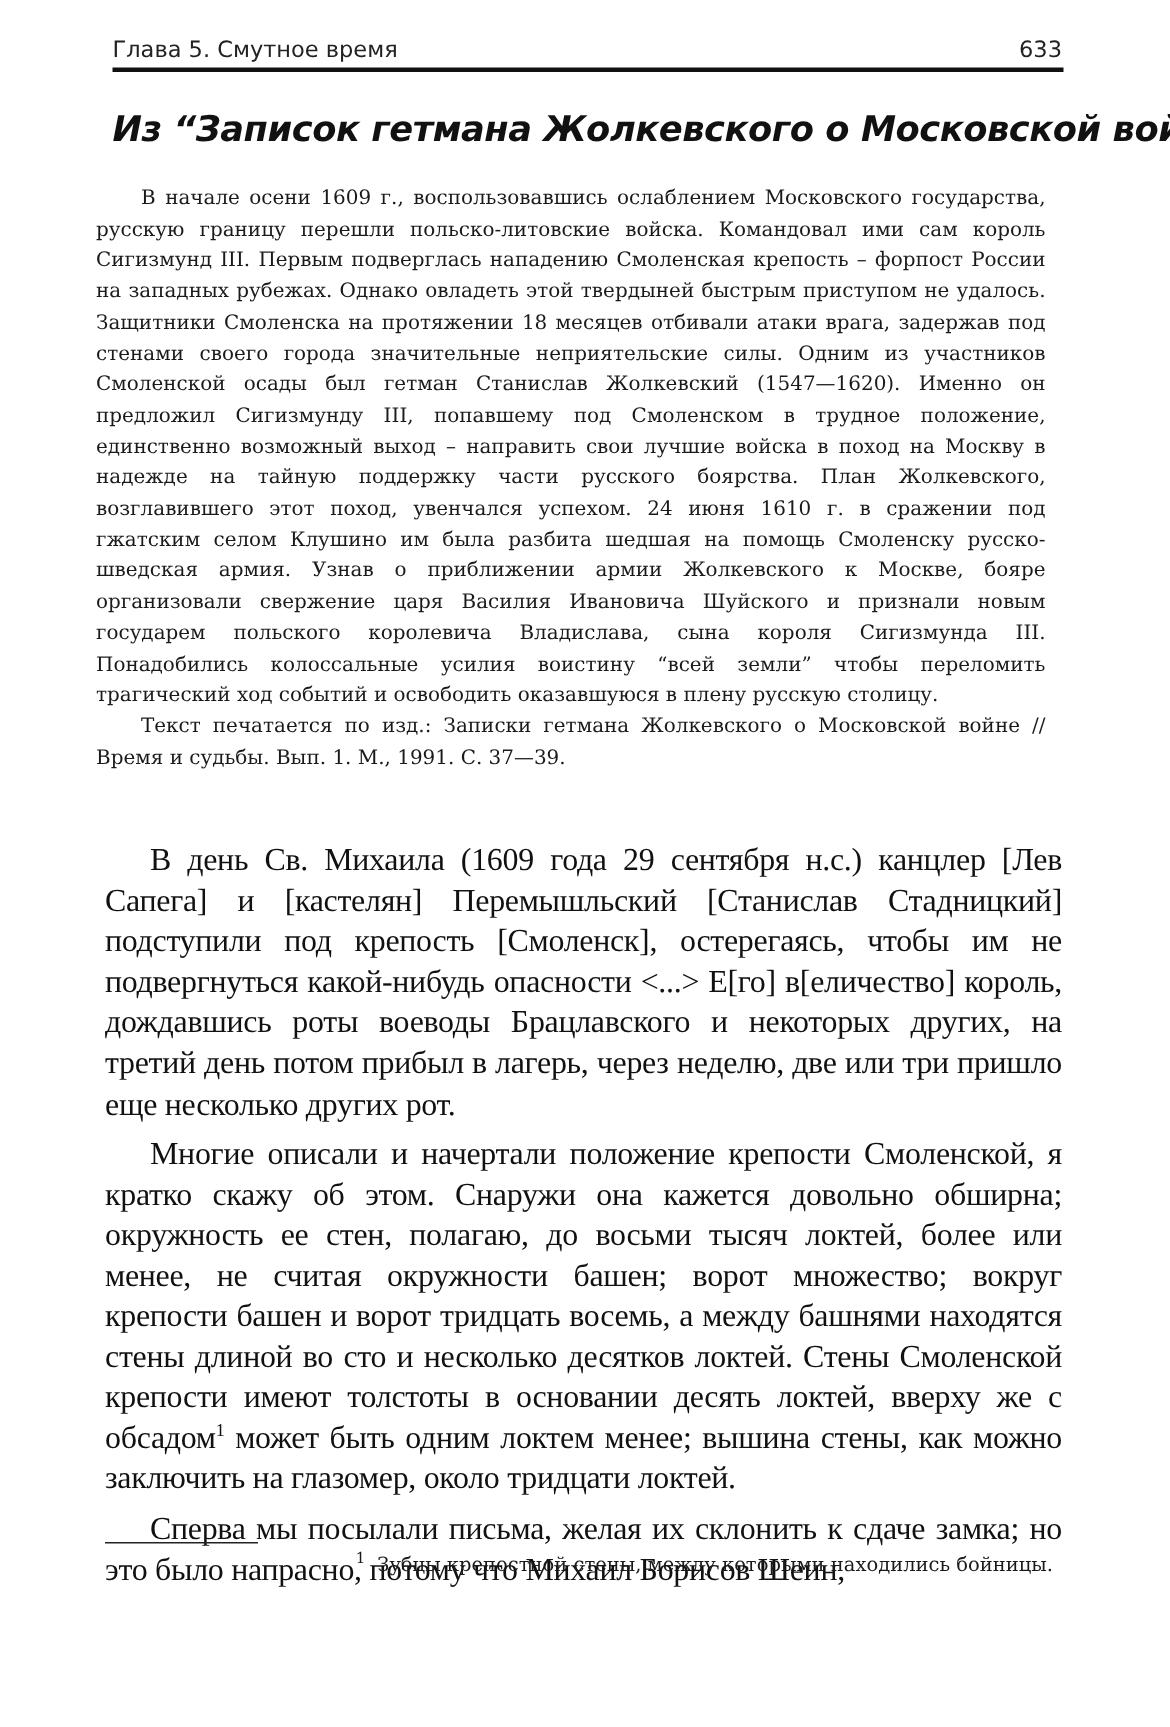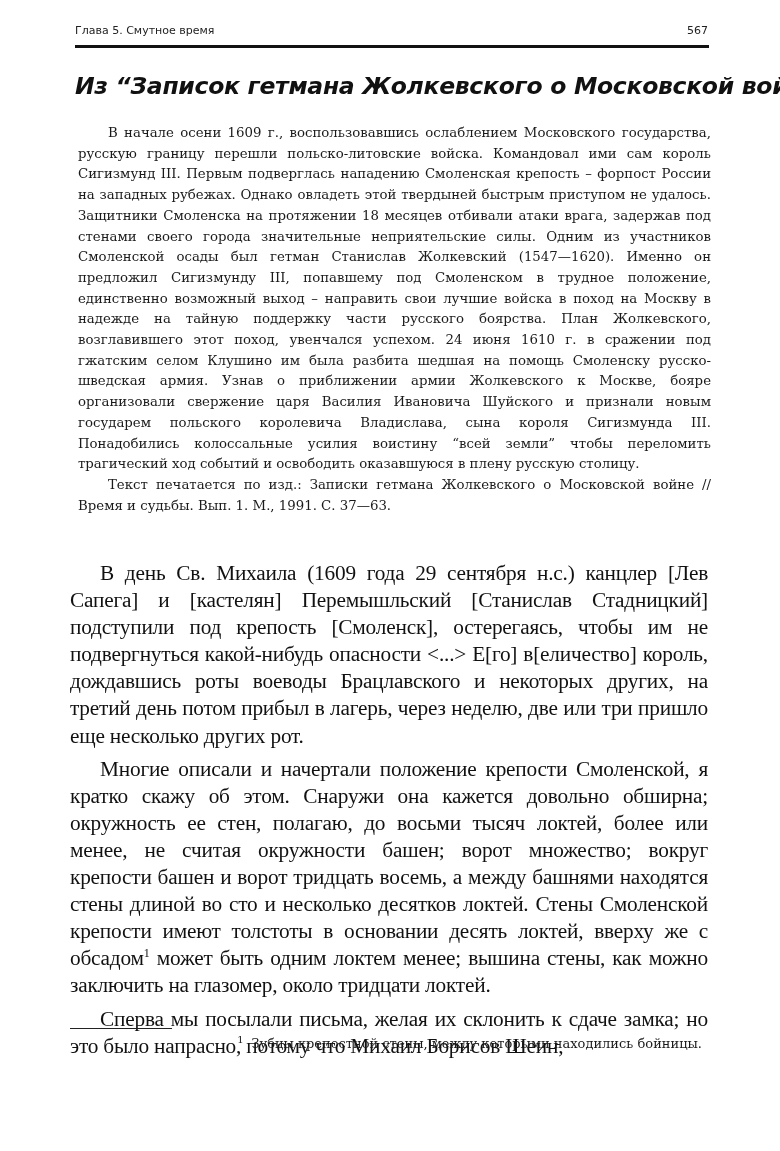--- a/index.html
+++ b/index.html
@@ -1,52 +1,52 @@
 <!DOCTYPE html>
 <html><head>
 <meta charset="utf-8">
 <style>
   html, body { margin: 0; padding: 0; background: #ffffff; }
   body { width: 780px; height: 1151px; position: relative; overflow: hidden; color: #111; }
   .header { position: absolute; left: 75px; top: 24px; width: 633px; height: 22px;
-    font-family: "DejaVu Sans", sans-serif; font-size: 11px; color: #222; }
+    font-family: "DejaVu Sans", sans-serif; font-size: 15px; color: #222; }
   .header .chapter { position: absolute; left: 0; top: 0; }
   .header .pageno { position: absolute; right: 0; top: 0; }
   .header-rule { position: absolute; left: 75px; top: 45px; width: 634px; height: 3px; background: #111; }
   .title { position: absolute; left: 75px; top: 72px; width: 640px;
     font-family: "DejaVu Sans", sans-serif; font-weight: bold; font-style: italic;
     font-size: 23.5px; letter-spacing: -0.3px; color: #111; white-space: nowrap; }
-  .intro { position: absolute; left: 78px; top: 123px; width: 633px;
+  .intro { position: absolute; left: 64px; top: 123px; width: 633px;
     font-family: "DejaVu Serif", serif; font-size: 13.3px; line-height: 20.7px;
     text-align: justify; color: #1a1a1a; }
   .intro p { margin: 0; text-indent: 30px; }
   .main { position: absolute; left: 70px; top: 560px; width: 638px;
     font-family: "Liberation Serif", serif; font-size: 21.3px; line-height: 27.1px;
     text-align: justify; color: #111; letter-spacing: -0.2px; }
   .main p { margin: 0 0 6px 0; text-indent: 30px; }
   .main sup { font-size: 12px; line-height: 0; vertical-align: 8px; }
   .fn-rule { position: absolute; left: 70px; top: 1028px; width: 102px; height: 1px; background: #222; }
   .footnote { position: absolute; left: 102px; top: 1034px; width: 600px;
     font-family: "DejaVu Serif", serif; font-size: 13px; color: #1a1a1a; text-align: right; }
   .footnote sup { font-size: 10px; vertical-align: 5px; margin-right: 8px; }
 </style>
 </head>
 <body>
 
 <div class="header">
   <span class="chapter">Глава 5. Смутное время</span>
-  <span class="pageno">567</span>
+  <span class="pageno">633</span>
 </div>
 <div class="header-rule"></div>
 
 <div class="title">Из “Записок гетмана Жолкевского о Московской войне”</div>
 
 <div class="intro">
   <p>В начале осени 1609 г., воспользовавшись ослаблением Московского государства, русскую границу перешли польско-литовские войска. Командовал ими сам король Сигизмунд III. Первым подверглась нападению Смоленская крепость – форпост России на западных рубежах. Однако овладеть этой твердыней быстрым приступом не удалось. Защитники Смоленска на протяжении 18 месяцев отбивали атаки врага, задержав под стенами своего города значительные неприятельские силы. Одним из участников Смоленской осады был гетман Станислав Жолкевский (1547—1620). Именно он предложил Сигизмунду III, попавшему под Смоленском в трудное положение, единственно возможный выход – направить свои лучшие войска в поход на Москву в надежде на тайную поддержку части русского боярства. План Жолкевского, возглавившего этот поход, увенчался успехом. 24 июня 1610 г. в сражении под гжатским селом Клушино им была разбита шедшая на помощь Смоленску русско-шведская армия. Узнав о приближении армии Жолкевского к Москве, бояре организовали свержение царя Василия Ивановича Шуйского и признали новым государем польского королевича Владислава, сына короля Сигизмунда III. Понадобились колоссальные усилия воистину “всей земли” чтобы переломить трагический ход событий и освободить оказавшуюся в плену русскую столицу.</p>
-  <p>Текст печатается по изд.: Записки гетмана Жолкевского о Московской войне // Время и судьбы. Вып. 1. М., 1991. С. 37—63.</p>
+  <p>Текст печатается по изд.: Записки гетмана Жолкевского о Московской войне // Время и судьбы. Вып. 1. М., 1991. С. 37—39.</p>
 </div>
 
 <div class="main">
   <p>В день Св. Михаила (1609 года 29 сентября н.с.) канцлер [Лев Сапега] и [кастелян] Перемышльский [Станислав Стадницкий] подступили под крепость [Смоленск], остерегаясь, чтобы им не подвергнуться какой-нибудь опасности &lt;...&gt; Е[го] в[еличество] король, дождавшись роты воеводы Брацлавского и некоторых других, на третий день потом прибыл в лагерь, через неделю, две или три пришло еще несколько других рот.</p>
   <p><span>Многие описали и начертали положение крепости Смоленской, я кратко скажу об этом. Снаружи она кажется довольно обширна; окружность ее стен, полагаю, до восьми тысяч локтей, более или менее, не считая окружности башен; ворот множество; вокруг крепости башен и ворот тридцать восемь, а между башнями находятся стены длиной во сто и несколько десятков локтей. Стены Смоленской крепости имеют толстоты в основании десять локтей, вверху же с обсадом</span><sup>1</sup><span> может быть одним локтем менее; вышина стены, как можно заключить на глазомер, около тридцати локтей.</span></p>
   <p>Сперва мы посылали письма, желая их склонить к сдаче замка; но это было напрасно, потому что Михаил Борисов Шеин,</p>
 </div>
 
 <div class="fn-rule"></div>
 <div class="footnote">

